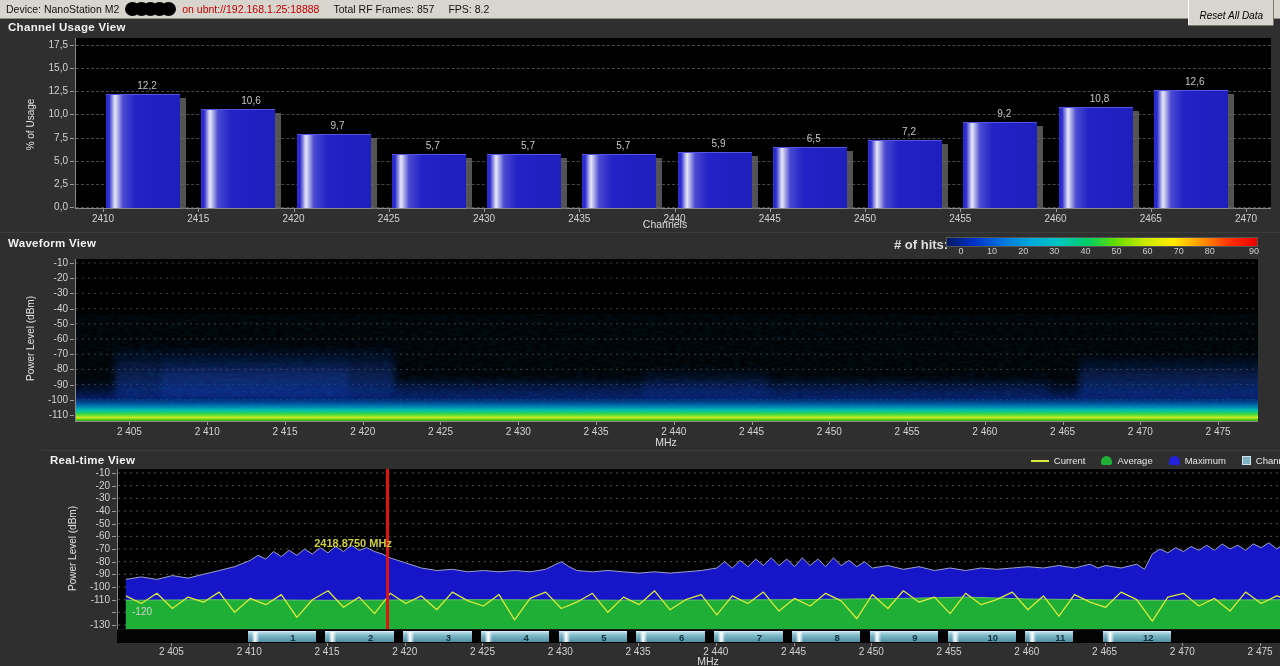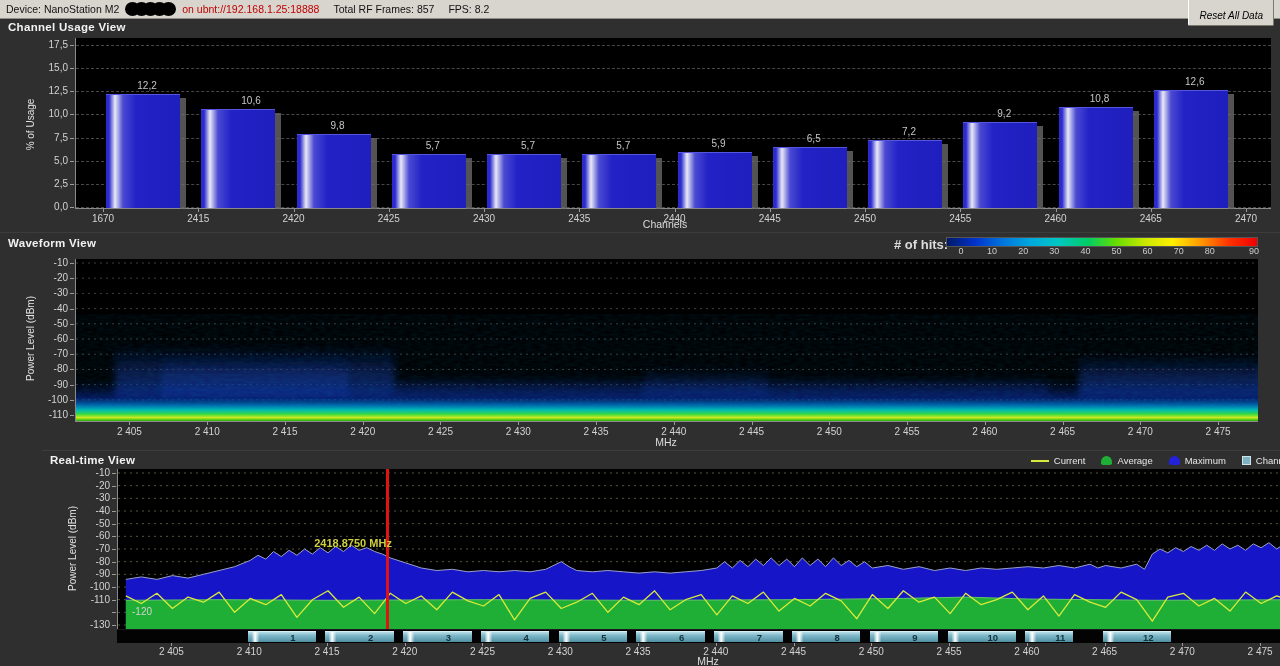--- a/index.html
+++ b/index.html
@@ -94,21 +94,21 @@
           <div class="bar-shadow"></div>
         </div>
         <div class="bar-label" style="left: 71px; top: 42.0629px;">12,2</div>
         <div class="bar" style="left: 125.25px; top: 70.8743px; width: 74px; height: 98.1257px;">
           <div class="bar-shadow"></div>
         </div>
         <div class="bar-label" style="left: 169px; top: 56.8743px; margin-left: 6px;">10,6</div>
         <div class="bar" style="left: 220.5px; top: 95.8686px; width: 74px; height: 73.1314px;">
           <div class="bar-shadow"></div>
         </div>
-        <div class="bar-label" style="left: 261.5px; top: 81.8686px;">9,8</div>
+        <div class="bar-label" style="left: 261.5px; top: 81.8686px;">9,7</div>
         <div class="bar" style="left: 315.75px; top: 116.234px; width: 74px; height: 52.7657px;">
           <div class="bar-shadow"></div>
         </div>
         <div class="bar-label" style="left: 356.75px; top: 102.234px;">5,7</div>
         <div class="bar" style="left: 411px; top: 116.234px; width: 74px; height: 52.7657px;">
           <div class="bar-shadow"></div>
         </div>
         <div class="bar-label" style="left: 452px; top: 102.234px;">5,7</div>
         <div class="bar" style="left: 506.25px; top: 116.234px; width: 74px; height: 52.7657px;">
           <div class="bar-shadow"></div>
@@ -150,21 +150,21 @@
       <div class="ytick-mark" style="left: 70px; top: 118.571px;"></div>
       <div class="ytick-label" style="left: 0px; top: 89.4286px;">10,0</div>
       <div class="ytick-mark" style="left: 70px; top: 95.4286px;"></div>
       <div class="ytick-label" style="left: 0px; top: 66.2857px;">12,5</div>
       <div class="ytick-mark" style="left: 70px; top: 72.2857px;"></div>
       <div class="ytick-label" style="left: 0px; top: 43.1429px;">15,0</div>
       <div class="ytick-mark" style="left: 70px; top: 49.1429px;"></div>
       <div class="ytick-label" style="left: 0px; top: 20px;">17,5</div>
       <div class="ytick-mark" style="left: 70px; top: 26px;"></div>
       <div class="xtick-mark" style="left: 103px; top: 190px;"></div>
-      <div class="xtick-label" style="left: 103px; top: 194px;">1670</div>
+      <div class="xtick-label" style="left: 103px; top: 194px;">2410</div>
       <div class="xtick-mark" style="left: 198.25px; top: 190px;"></div>
       <div class="xtick-label" style="left: 198.25px; top: 194px;">2415</div>
       <div class="xtick-mark" style="left: 293.5px; top: 190px;"></div>
       <div class="xtick-label" style="left: 293.5px; top: 194px;">2420</div>
       <div class="xtick-mark" style="left: 388.75px; top: 190px;"></div>
       <div class="xtick-label" style="left: 388.75px; top: 194px;">2425</div>
       <div class="xtick-mark" style="left: 484px; top: 190px;"></div>
       <div class="xtick-label" style="left: 484px; top: 194px;">2430</div>
       <div class="xtick-mark" style="left: 579.25px; top: 190px;"></div>
       <div class="xtick-label" style="left: 579.25px; top: 194px;">2435</div>

